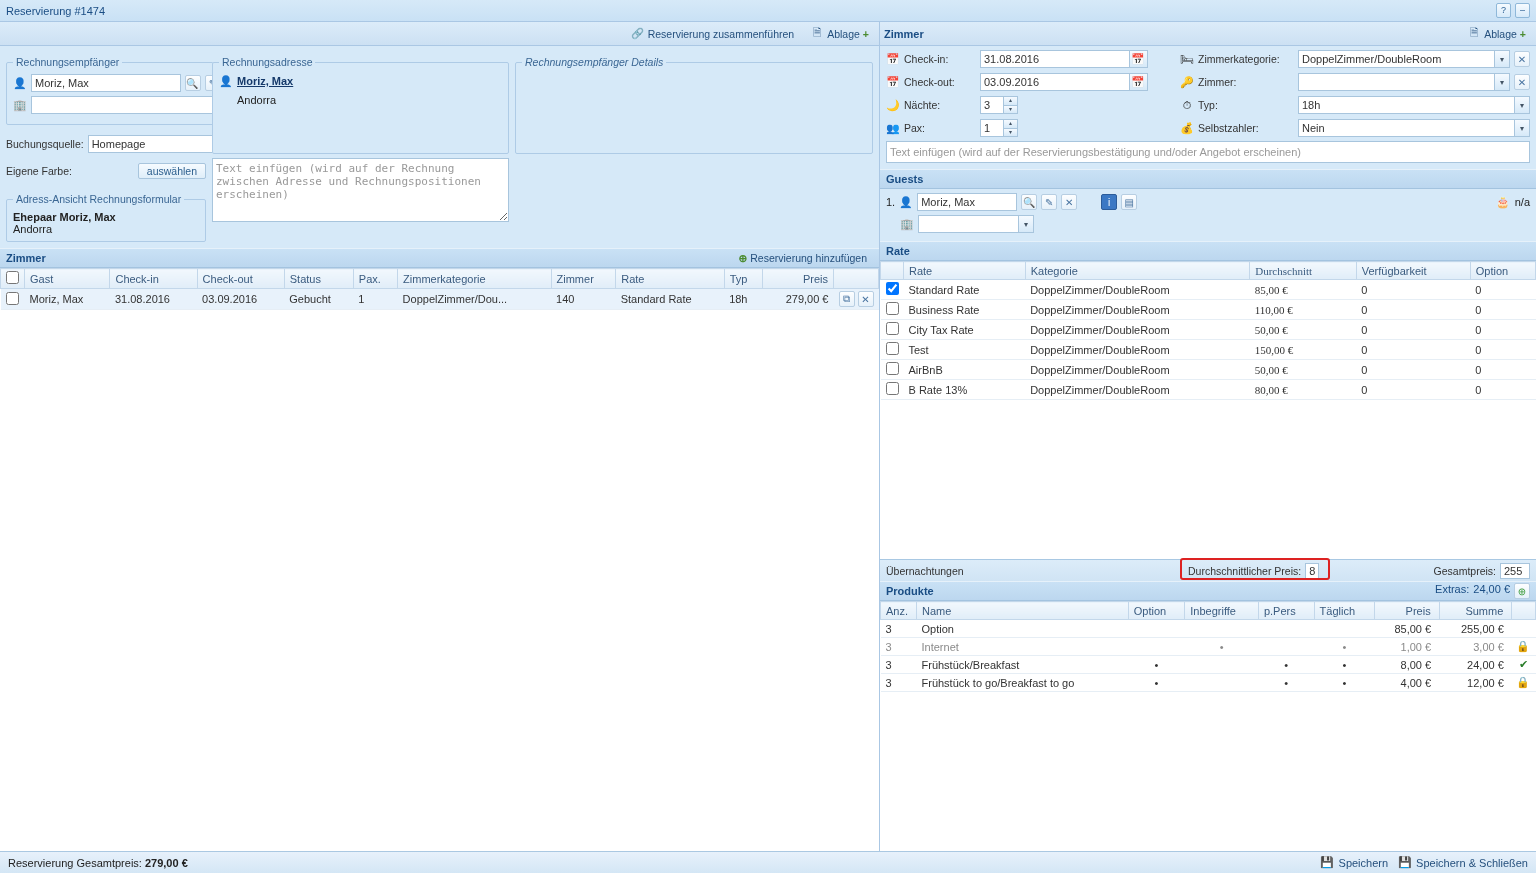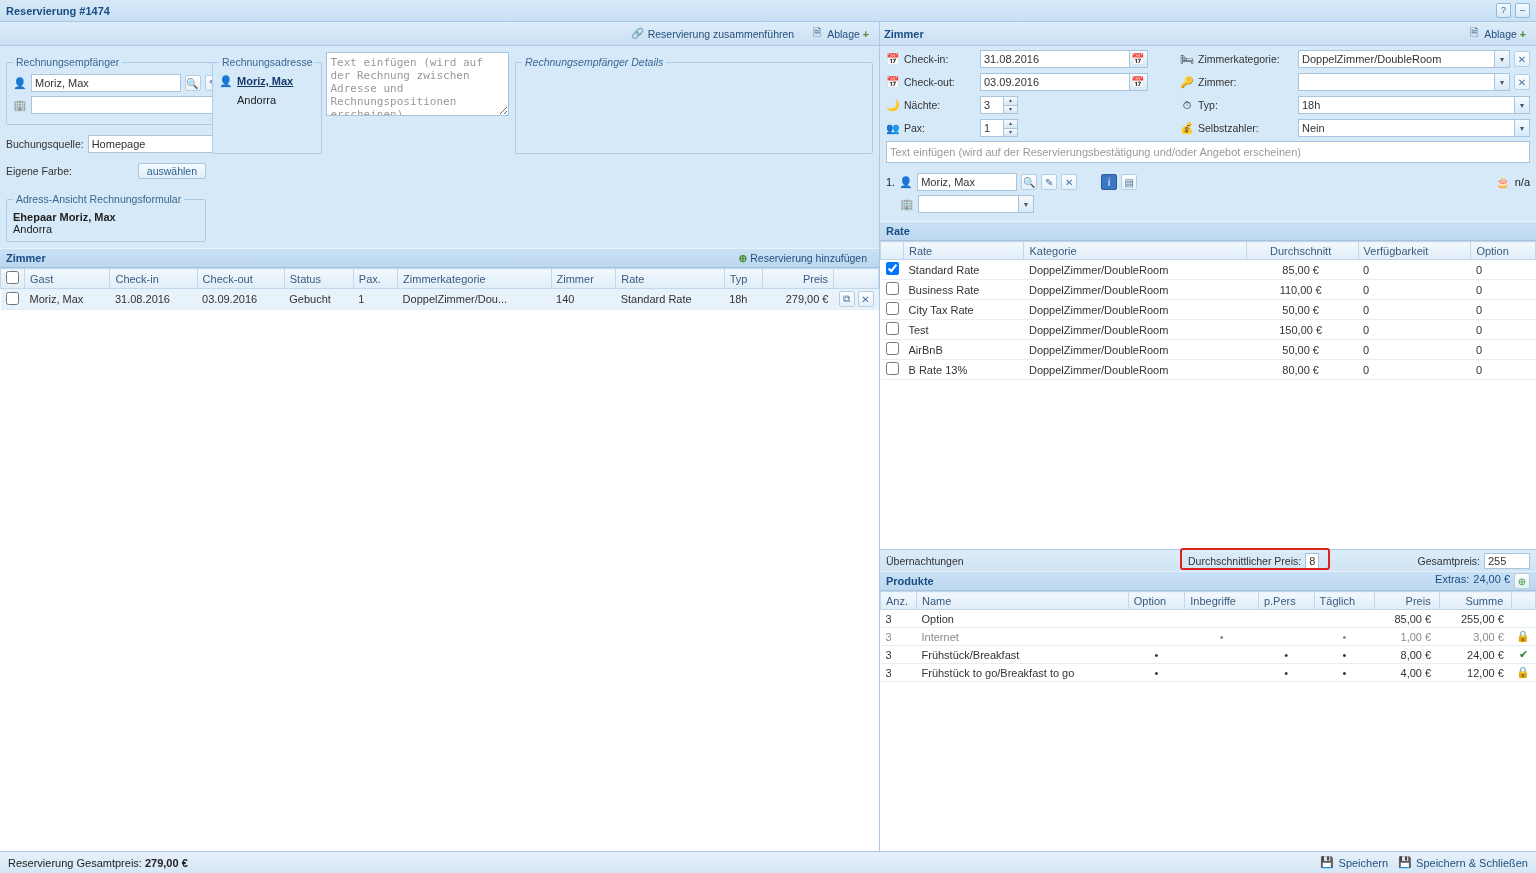--- a/index.html
+++ b/index.html
@@ -13,21 +13,21 @@
 .window { width: 100%; height: 873px; display: flex; flex-direction: column; }
 .titlebar {
   background: linear-gradient(#d6e9f8, #c9e1f5);
   border-bottom: 1px solid #aac7e4;
   height: 22px;
   display: flex;
   align-items: center;
   padding: 0 6px;
   justify-content: space-between;
 }
-.titlebar .title { font-weight: bold; color: #1a4d84; text-align: right; }
+.titlebar .title { font-weight: normal; color: #1a4d84; text-align: right; }
 .titlebar .wincontrols { display: flex; gap: 4px; }
 .winbtn {
   width: 15px; height: 15px; border: 1px solid #8fb8d9;
   background: linear-gradient(#f6fbff,#d7eaf9); border-radius: 2px;
   font-size: 9px; line-height: 13px; text-align: center; color: #2b6093; cursor: pointer;
 }
 .body { display: flex; flex: 1; overflow: hidden; }
 .col-left { width: 880px; display: flex; flex-direction: column; background: #d6e9f8; border-right: 1px solid #aac7e4; }
 .col-right { flex: 1; display: flex; flex-direction: column; background: #d6e9f8; }
 
@@ -88,21 +88,21 @@
   background: linear-gradient(#fdfeff,#e6f1fa); border-radius: 2px;
   display:inline-flex;align-items:center;justify-content:center;
   font-size: 10px; color: #4773a0; cursor:pointer;
 }
 .ico { width: 14px; height: 14px; display:inline-flex;align-items:center;justify-content:center; }
 
 .upper-left {
   display: flex; gap: 6px; padding: 6px;
 }
 .upper-left .c1 { width: 200px; display: flex; flex-direction: column; gap: 6px; }
-.upper-left .c2 { width: 297px; display: flex; flex-direction: row; gap: 4px; }
+.upper-left .c2 { width: 297px; display: flex; flex-direction: column; gap: 4px; }
 .upper-left .c3 { flex: 1; font-style: italic; }
 
 .billing-recip .row { display: flex; align-items: center; }
 .billing-recip .row .input { flex: 1; }
 
 .address-bold { font-weight: bold; color: #15396a; text-decoration: underline; cursor: pointer; }
 
 .text-area {
   border: 1px solid #a8c5dd; background: #fff; height: 60px; width: 100%;
   font-size: 11px; color: #9aa; padding: 3px;
@@ -137,21 +137,21 @@
 .date-input .input { width: 150px; }
 .date-input .dd { width: 18px; height: 18px; border: 1px solid #a8c5dd; border-left:none; background: linear-gradient(#f5faff,#d6e9f8); display:flex;align-items:center;justify-content:center; cursor:pointer; }
 
 .spin { display: flex; }
 .spin .input { width: 24px; }
 .spin .arrows { width: 14px; display: flex; flex-direction: column; }
 .spin .arrows div { height: 9px; border:1px solid #a8c5dd; border-left:none; background: linear-gradient(#f5faff,#d6e9f8); font-size:6px; text-align:center;line-height:7px;color:#456; cursor:pointer; }
 .spin .arrows div:first-child { border-bottom: none; }
 
 .ratelist td, .ratelist th { font-size: 11px; }
-.ratelist td:nth-child(4), .ratelist th:nth-child(4) { text-align: center; padding-right: 8px; }
+.ratelist td:nth-child(4), .ratelist th:nth-child(4) { text-align: left; padding-right: 8px; font-family: Liberation Serif, serif; }
 .ratelist td:nth-child(5), .ratelist td:nth-child(6) { text-align: left; }
 
 .price-row {
   background: linear-gradient(#dcecf9,#d0e4f4);
   border-top: 1px solid #a8c8e3;
   height: 22px;
   display: flex; align-items: center; padding: 0 6px; gap: 6px;
   position: relative;
 }
 .price-row .label { color: #333; }
@@ -429,20 +429,23 @@
             <span class="label">Selbstzahler:</span>
             <div class="combo" style="flex:1">
               <input class="input" style="flex: 1 1 0%;" value="Nein">
               <div class="dd">▾</div>
             </div>
           </div>
         </div>
       </div>
       <input class="big-textarea-placeholder placeholder-input" style="height: 22px; border: 1px solid rgb(168, 197, 221);" placeholder="Text einfügen (wird auf der Reservierungsbestätigung und/oder Angebot erscheinen)">
 
+      <div class="section-header small">
+        <span>Guests</span>
+      </div>
       <div class="guest-area">
         <div class="row">
           <span>1.</span>
           <span class="ico">👤</span>
           <input class="input" style="width: 100px;" value="Moriz, Max">
           <span class="iconbtn">🔍</span>
           <span class="iconbtn">✎</span>
           <span class="iconbtn">✕</span>
           <span style="width:16px"></span>
           <span class="iconbtn" style="background:#3b78c4;color:#fff;border-color:#2c5c9a">i</span>
@@ -530,21 +533,21 @@
 
       <div class="price-row">
         <span class="label">Übernachtungen</span>
         <div class="avgprice">
           <span class="label">Durchschnittlicher Preis:</span>
           <input class="input" style="width: 14px;" value="85">
         </div>
         <div class="hl"></div>
         <div class="inner">
           <span class="label">Gesamtpreis:</span>
-          <input class="input" style="width: 46px;" value="255">
+          <input class="input" style="width: 30px;" value="255">
         </div>
       </div>
 
       <div class="section-header small">
         <span>Produkte</span>
         <div style="font-weight:normal;display:flex;gap:4px;align-items:flex-start">
           <span>Extras:</span>
           <span>24,00 €</span>
           <span class="iconbtn" style="color:#3a9a3a">⊕</span>
         </div>

